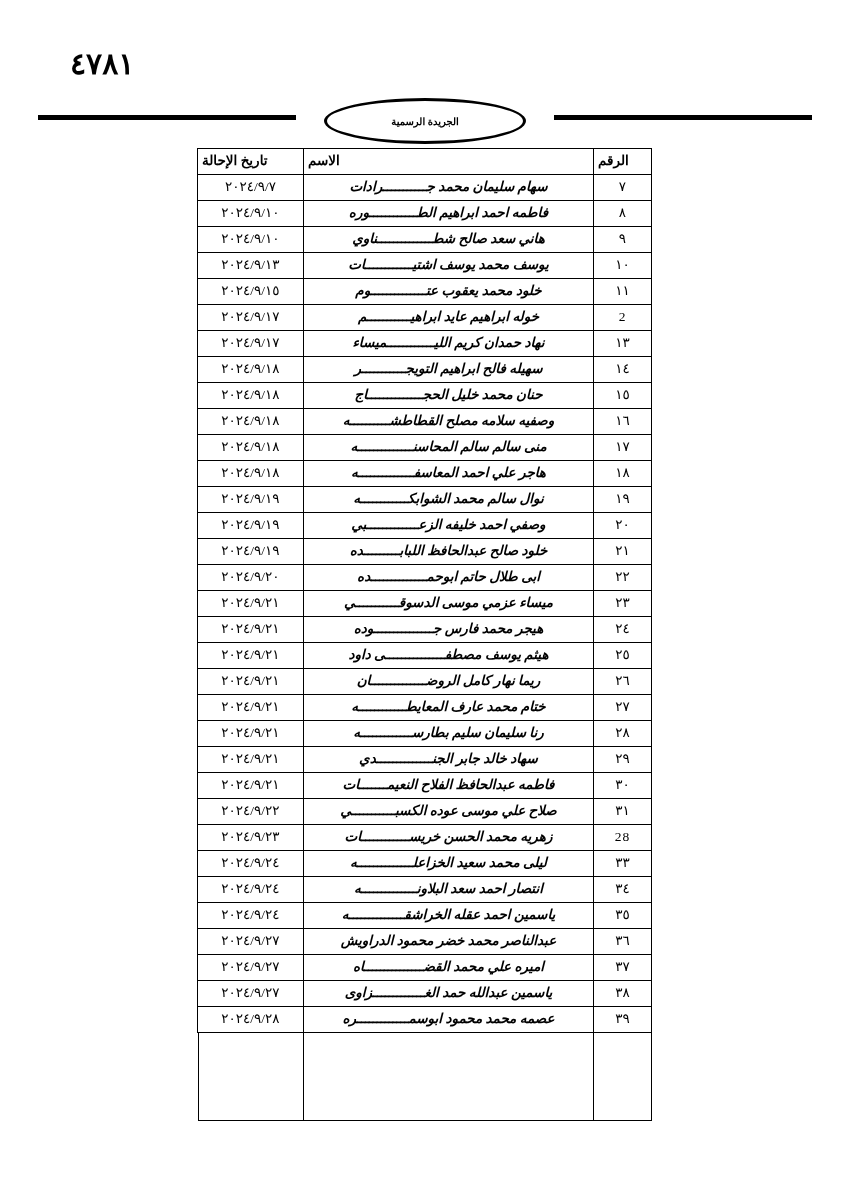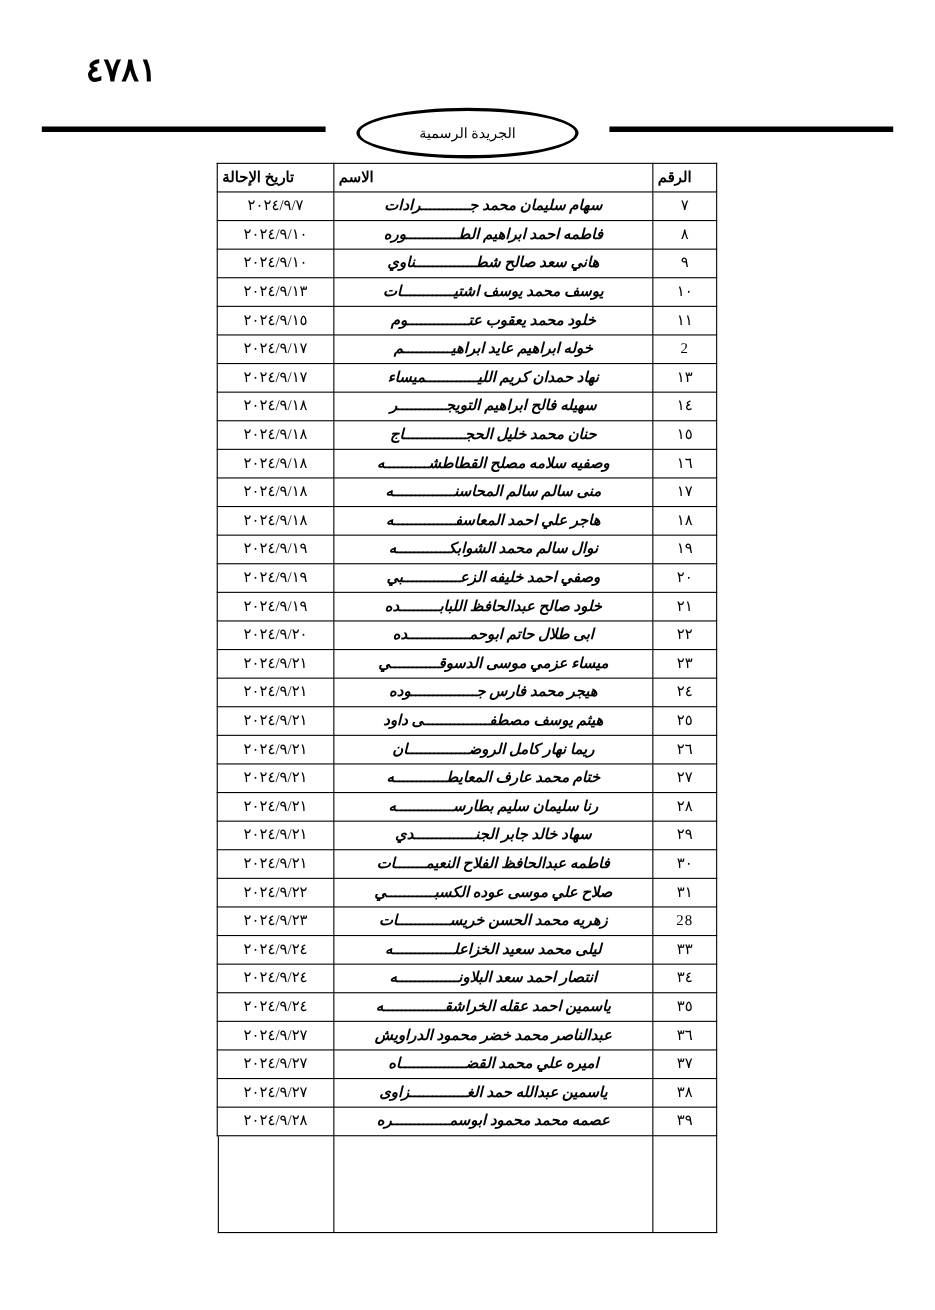--- a/index.html
+++ b/index.html
@@ -25,21 +25,21 @@
   .page-number {
     position: absolute;
     top: 46px;
     left: 0;
     width: 810px;
     text-align: left;
     direction: rtl;
     font-size: 30px;
     font-weight: bold;
     letter-spacing: 1px;
-    padding-left: 12px;
+    padding-left: 4px;
   }
   .page-number span {
     display: inline-block;
     margin-left: 66px;
   }
 
   
   .header-band {
     position: absolute;
     top: 98px;
@@ -63,22 +63,22 @@
     top: 0;
     transform: translateX(-50%);
     width: 196px;
     height: 40px;
     border: 3px solid #000;
     border-radius: 50% / 50%;
     background: #fff;
     display: flex;
     align-items: center;
     justify-content: center;
-    font-size: 13px;
-    font-weight: normal;
+    font-size: 10px;
+    font-weight: bold;
   }
 
   
   .table-wrap {
     position: absolute;
     top: 148px;
     left: 198px;
     width: 454px;
   }
   table.roster {

